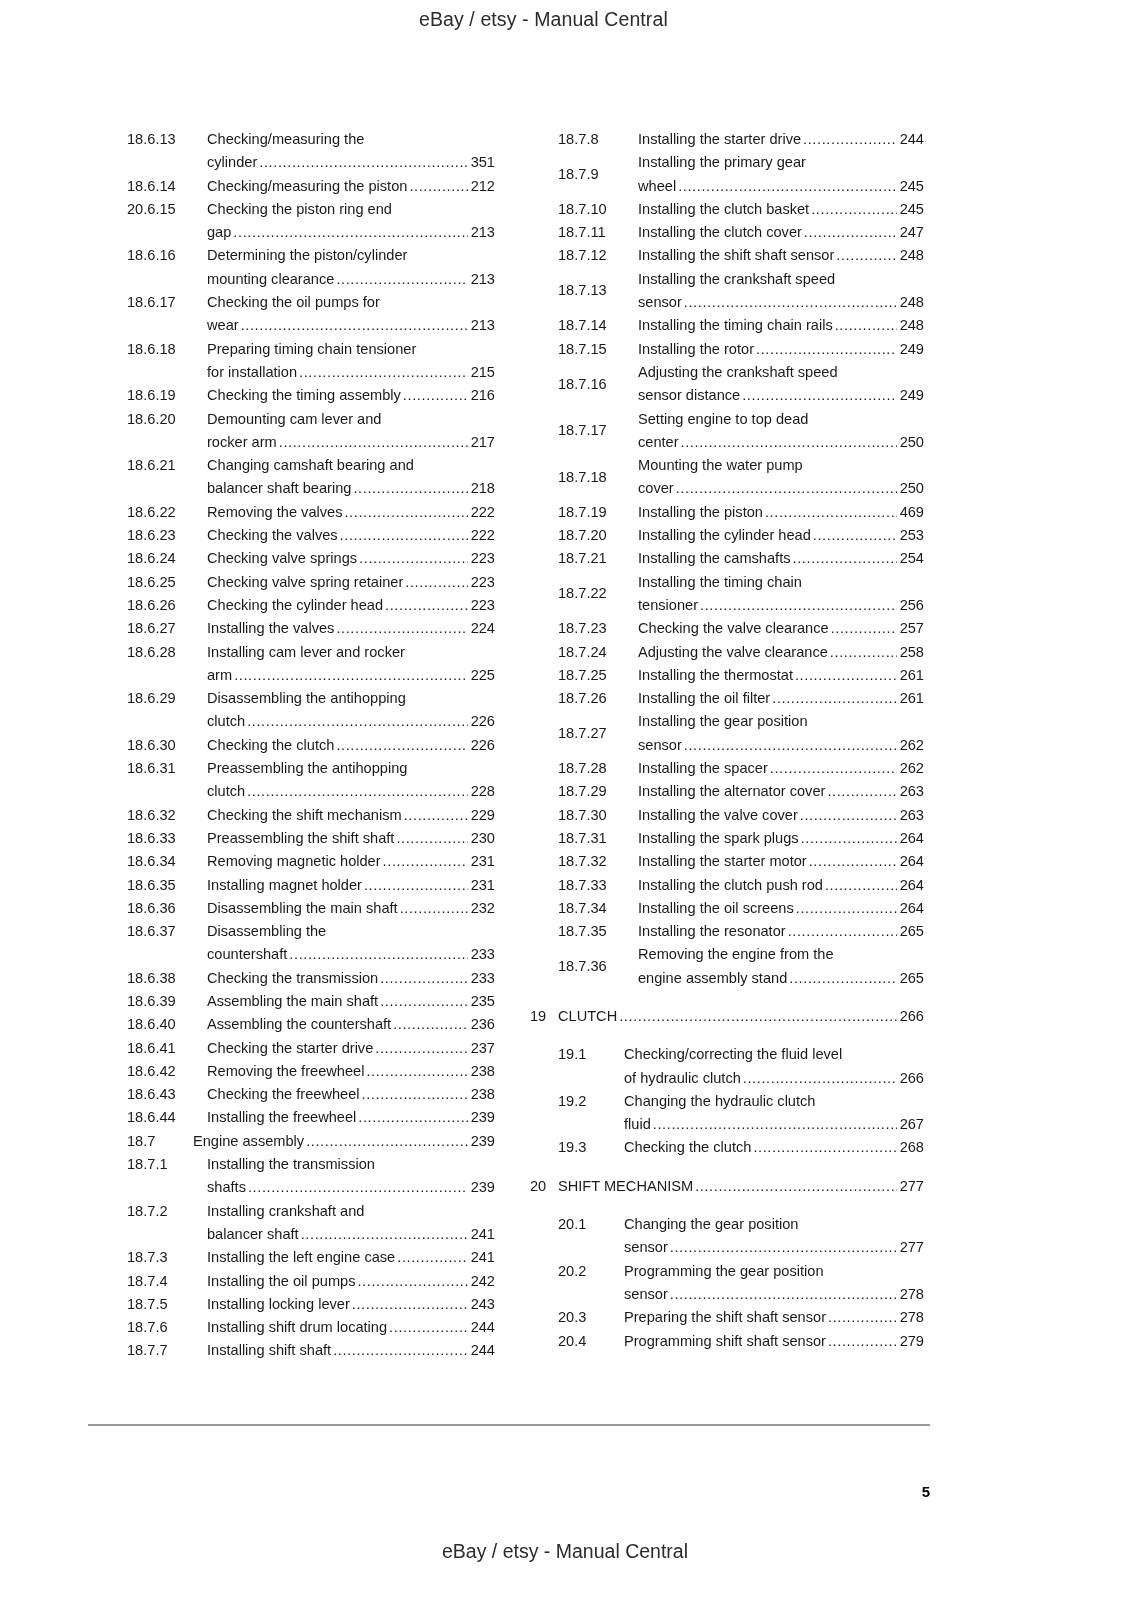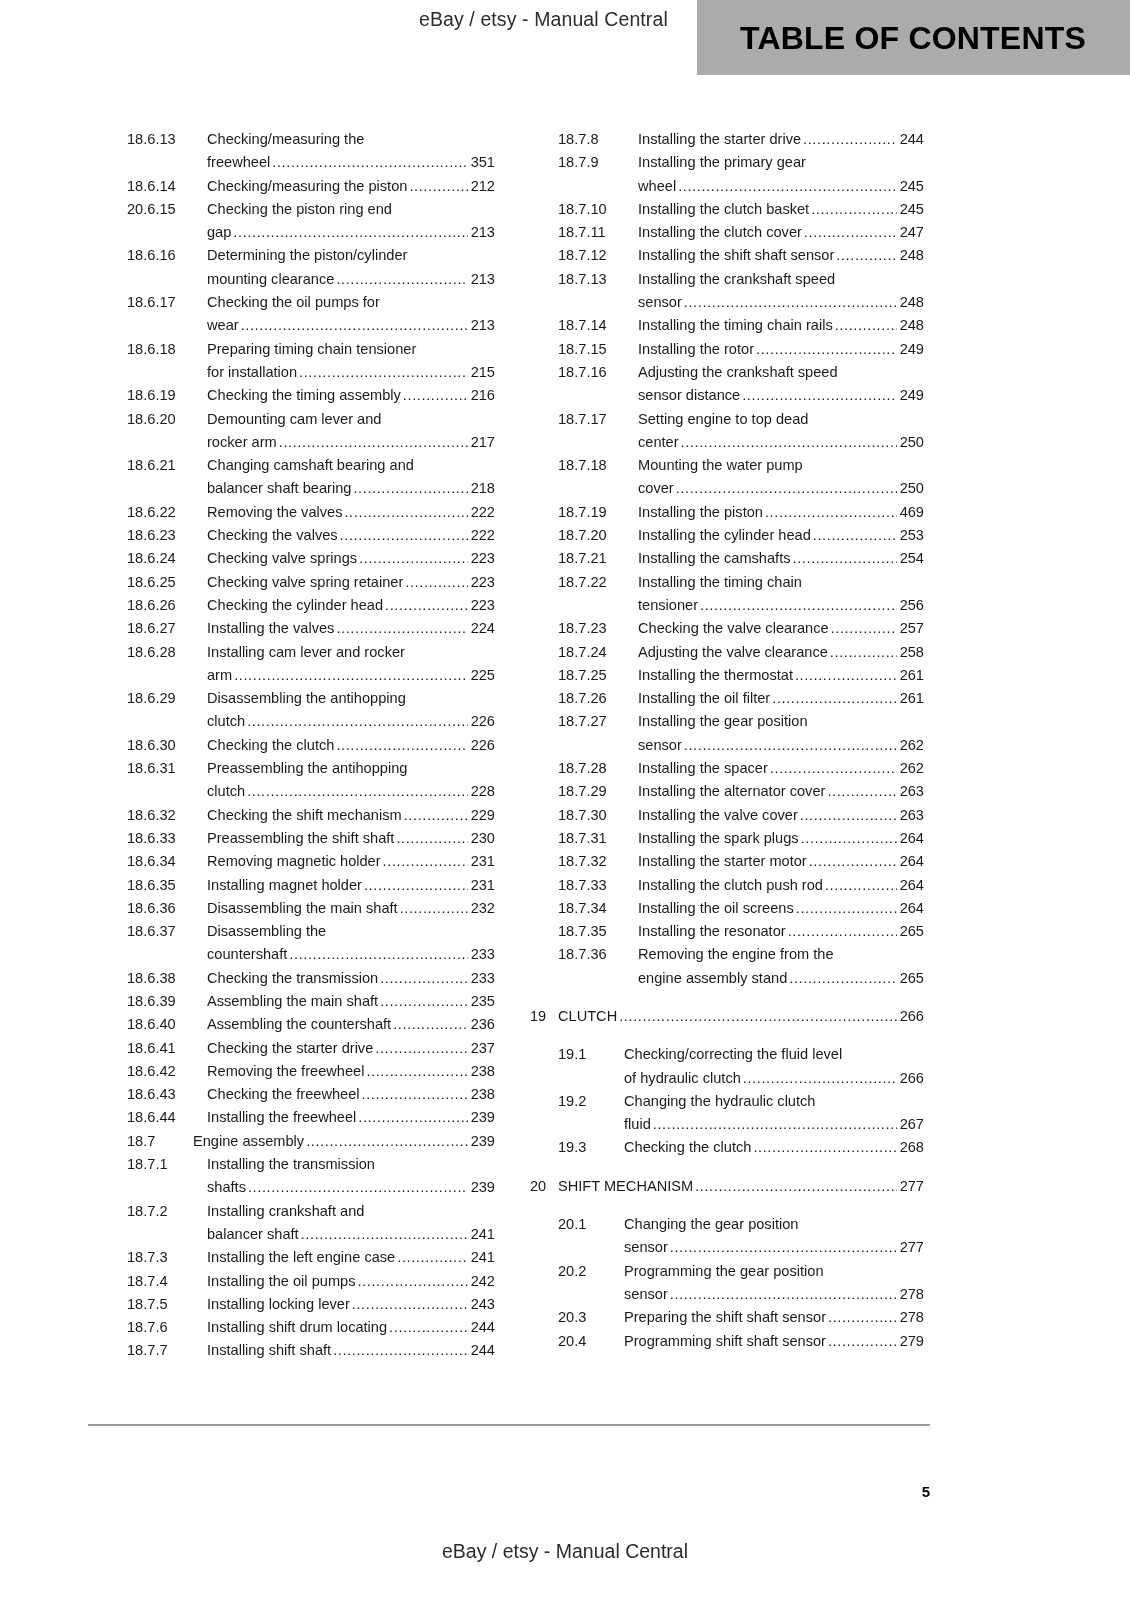--- a/index.html
+++ b/index.html
@@ -87,21 +87,21 @@
   .lvl3 .num { width: 80px; }
   .lvl2 .num { width: 66px; }
   .lvl1 .num { width: 28px; }
 
   .col-left  .lvl1, .col-right .lvl1 { margin-left: 0px; }
   .col-left  .lvl2 { margin-left: 0px; }
   .col-left  .lvl3 { margin-left: 0px; }
 
   .col-right .lvl1 { margin-left: 2px; align-items: center; }
   .col-right .lvl2 { margin-left: 30px; }
-  .col-right .lvl3 { margin-left: 30px; }
+  .col-right .lvl3 { margin-left: 30px; align-items: center; }
 
   
   .lvl1 { margin-top: 15px; margin-bottom: 15px; }
   
   .ttl-plain {
     display: block;
     white-space: nowrap;
   }
   
   .ttl-last {
@@ -154,33 +154,30 @@
     text-align: center;
     font-size: 19.5px;
     color: #2b2b2b;
   }
 </style>
 </head>
 <body>
 
 <div class="header">
   <div class="watermark-top">eBay / etsy - Manual Central</div>
-  <div class="toc-banner">
-    <div class="toc-banner-text">TABLE OF CONTENTS</div>
-  </div>
 </div>
 
 <div class="columns">
   <div class="col col-left">
       <div class="entry lvl3">
         <span class="num">18.6.13</span>
         <span class="body">
           <span class="ttl-plain">Checking/measuring the</span>
           <span class="ttl-last">
-            <span class="txt">freewheel</span>
+            <span class="txt">cylinder</span>
             <span class="dots">................................................................................................................................................................</span>
             <span class="pg">351</span>
           </span>
         </span>
       </div>
       <div class="entry lvl3">
         <span class="num">18.6.14</span>
         <span class="body">
           <span class="ttl-last">
             <span class="txt">Checking/measuring the piston</span>

